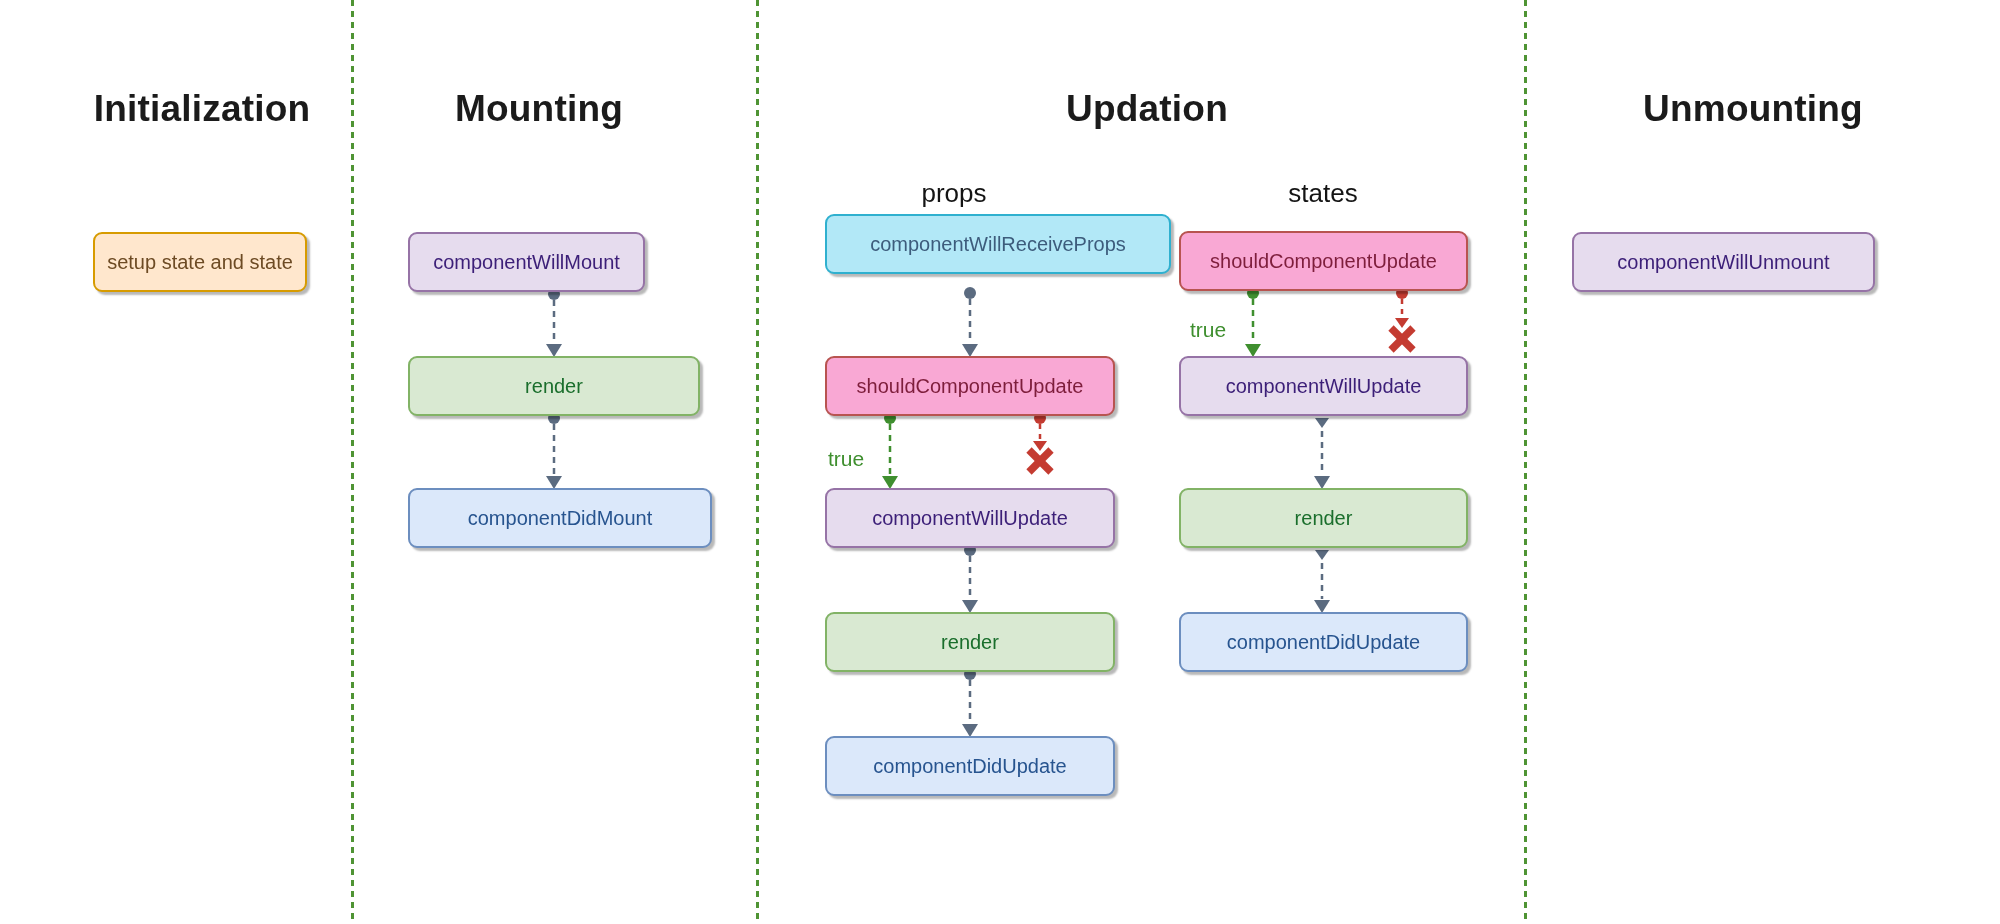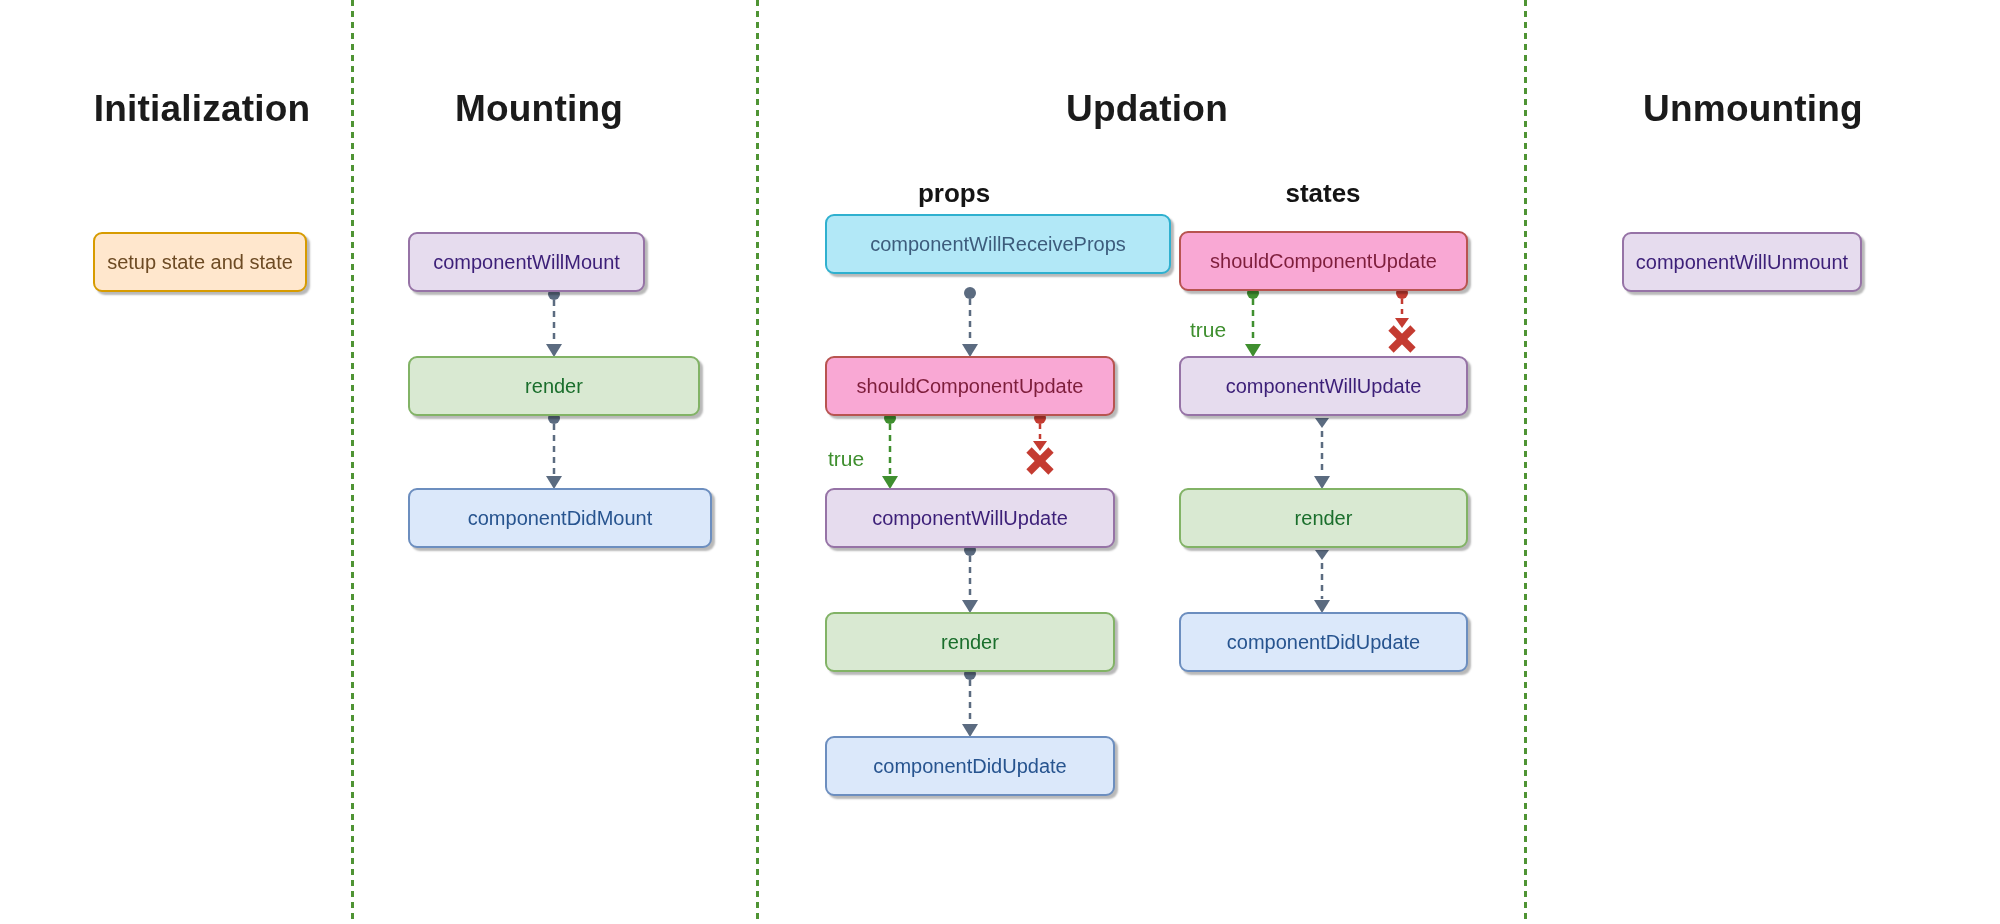--- a/index.html
+++ b/index.html
@@ -10,21 +10,21 @@
   .divider{
     position:absolute;top:0;width:3px;height:924px;
     background:repeating-linear-gradient(to bottom,#4f9434 0 6px,transparent 6px 11px);
   }
   .section-title{
     position:absolute;transform:translateX(-50%);
     font-size:37px;font-weight:700;color:#1b1b1b;white-space:nowrap;letter-spacing:0.2px;
   }
   .col-header{
     position:absolute;transform:translateX(-50%);
-    font-size:26px;font-weight:700;color:#141414;white-space:nowrap;
+    font-size:26px;font-weight:400;color:#141414;white-space:nowrap;
   }
   .node{
     position:absolute;height:60px;box-sizing:border-box;
     border:2px solid;border-radius:9px;
     display:flex;align-items:center;justify-content:center;
     font-size:20px;font-weight:500;white-space:nowrap;
     box-shadow:3px 3px 2px rgba(0,0,0,0.28);
   }
   .orange{background:#ffe7cd;border-color:#d79b00;color:#6d4b24;}
   .purple{background:#e6dcee;border-color:#9673a6;color:#3c1f78;}
@@ -148,15 +148,15 @@
   <div class="node red" style="left:825px;top:356px;width:290px">shouldComponentUpdate</div>
   <div class="node purple" style="left:825px;top:488px;width:290px">componentWillUpdate</div>
   <div class="node green" style="left:825px;top:612px;width:290px">render</div>
   <div class="node blue" style="left:825px;top:736px;width:290px">componentDidUpdate</div>
 
   <div class="node red" style="left:1179px;top:231px;width:289px">shouldComponentUpdate</div>
   <div class="node purple" style="left:1179px;top:356px;width:289px">componentWillUpdate</div>
   <div class="node green" style="left:1179px;top:488px;width:289px">render</div>
   <div class="node blue" style="left:1179px;top:612px;width:289px">componentDidUpdate</div>
 
-  <div class="node purple" style="left:1622px;top:232px;width:240px">componentWillUnmount</div>
+  <div class="node purple" style="left:1572px;top:232px;width:303px">componentWillUnmount</div>
 
 </div>
 
 </body></html>

